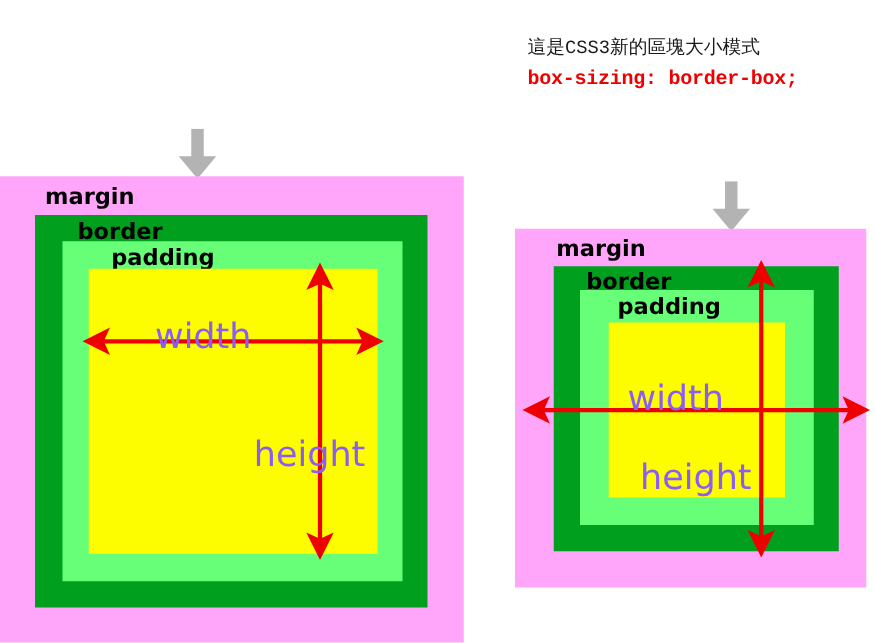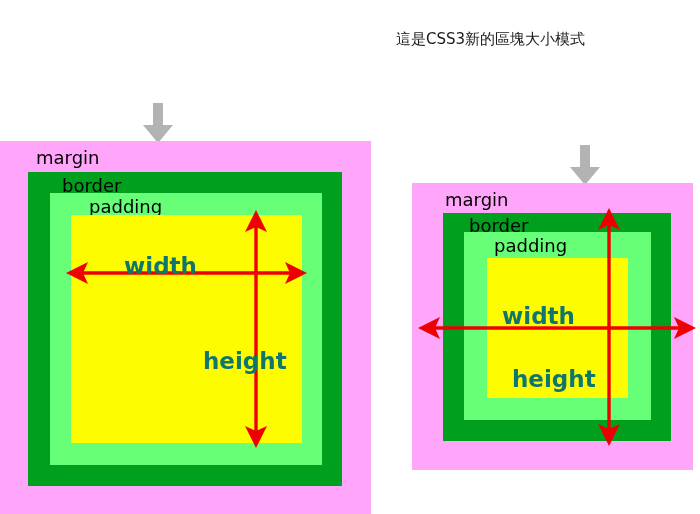--- a/index.html
+++ b/index.html
@@ -27,21 +27,21 @@
     color: #1a1a1a;
     font-weight: normal;
   }
   .caption .line.code {
     font-weight: bold;
     color: #ee0000;
     font-size: 16px;
     letter-spacing: -0.2px;
   }
   .caption-left  { left: 9px;  top: 18px; }
-  .caption-right { left: 396px; top: 28px; }
+  .caption-right { left: 422px; top: 28px; font-family: Liberation Mono, monospace; }
 
   
   .gray-arrow {
     position: absolute;
     width: 34px;
     height: 40px;
   }
 
   
   .boxdiagram { position: absolute; }
@@ -63,31 +63,31 @@
   }
   .content-box {
     position: absolute;
     background: #fdfd00;
     box-sizing: border-box;
   }
 
   .box-label {
     position: absolute;
     font-size: 18px;
-    font-weight: normal;
+    font-weight: bold;
     color: #000000;
     white-space: nowrap;
     line-height: 1;
   }
 
   .dim-label {
     position: absolute;
-    font-size: 23px;
-    font-weight: bold;
-    color: #0f766e;
+    font-size: 28px;
+    font-weight: normal;
+    color: #8b5cf6;
     white-space: nowrap;
     line-height: 1;
   }
 
   .arrow-svg { position: absolute; overflow: visible; }
 </style>
 </head>
 <body>
 
 <div class="caption caption-left">
@@ -123,20 +123,21 @@
   <svg class="arrow-svg" style="left:239px; top:210px;" width="34" height="238" viewBox="0 0 34 238" aria-hidden="true">
     <line x1="17" y1="10" x2="17" y2="228" stroke="#ee0000" stroke-width="3.4"></line>
     <polygon points="17,0 6,22 17,17 28,22" fill="#ee0000"></polygon>
     <polygon points="17,238 6,216 17,221 28,216" fill="#ee0000"></polygon>
   </svg>
   <span class="dim-label" style="left:203px; top:350px;">height</span>
 </div>
 
 <div class="caption caption-right">
   <span class="line">這是CSS3新的區塊大小模式</span>
+  <span class="line code">box-sizing: border-box;</span>
 </div>
 
 <svg class="gray-arrow" style="left:568px; top:145px;" viewBox="0 0 34 40" aria-hidden="true">
   <polygon points="12,0 22,0 22,22 32,22 17,40 2,22 12,22" fill="#b3b3b3"></polygon>
 </svg>
 
 <div class="boxdiagram">
 
   <div class="margin-box" style="left:412px; top:183px; width:281px; height:287px;">
     <span class="box-label" style="left:33px; top:8px;">margin</span>

